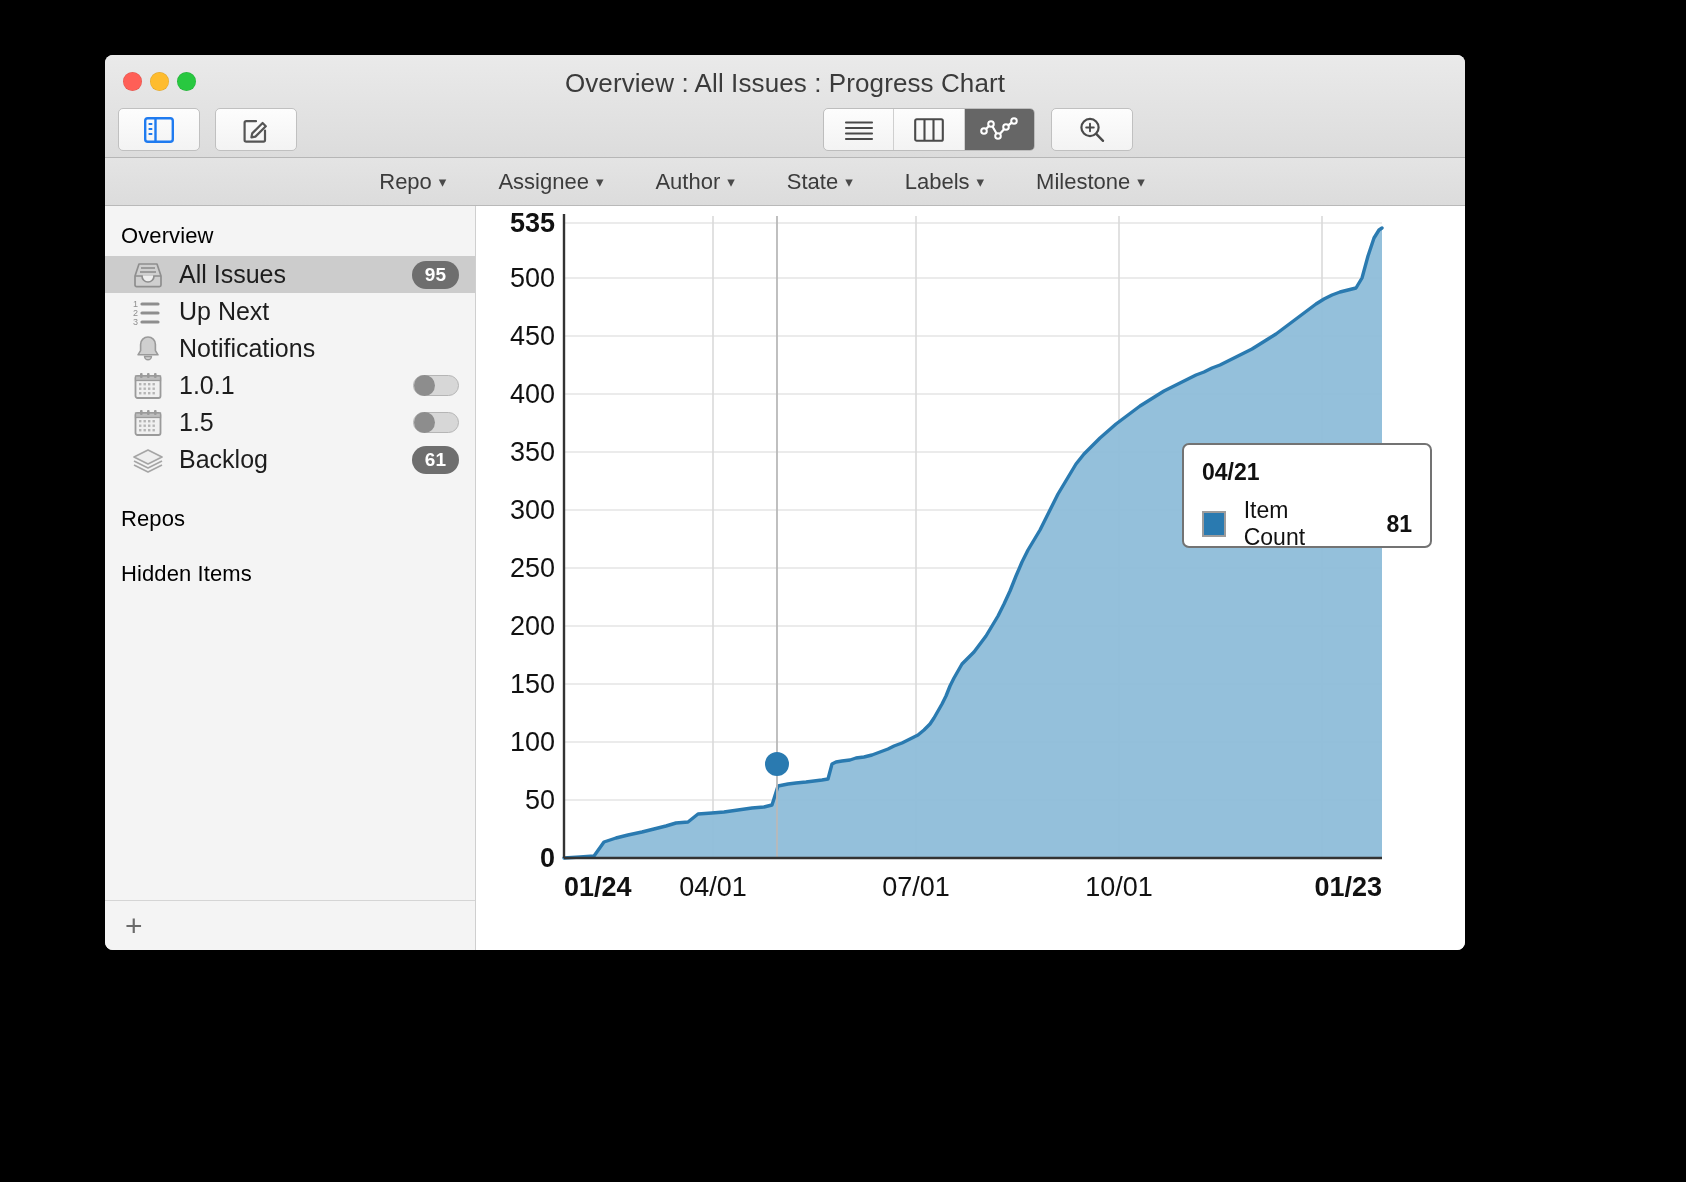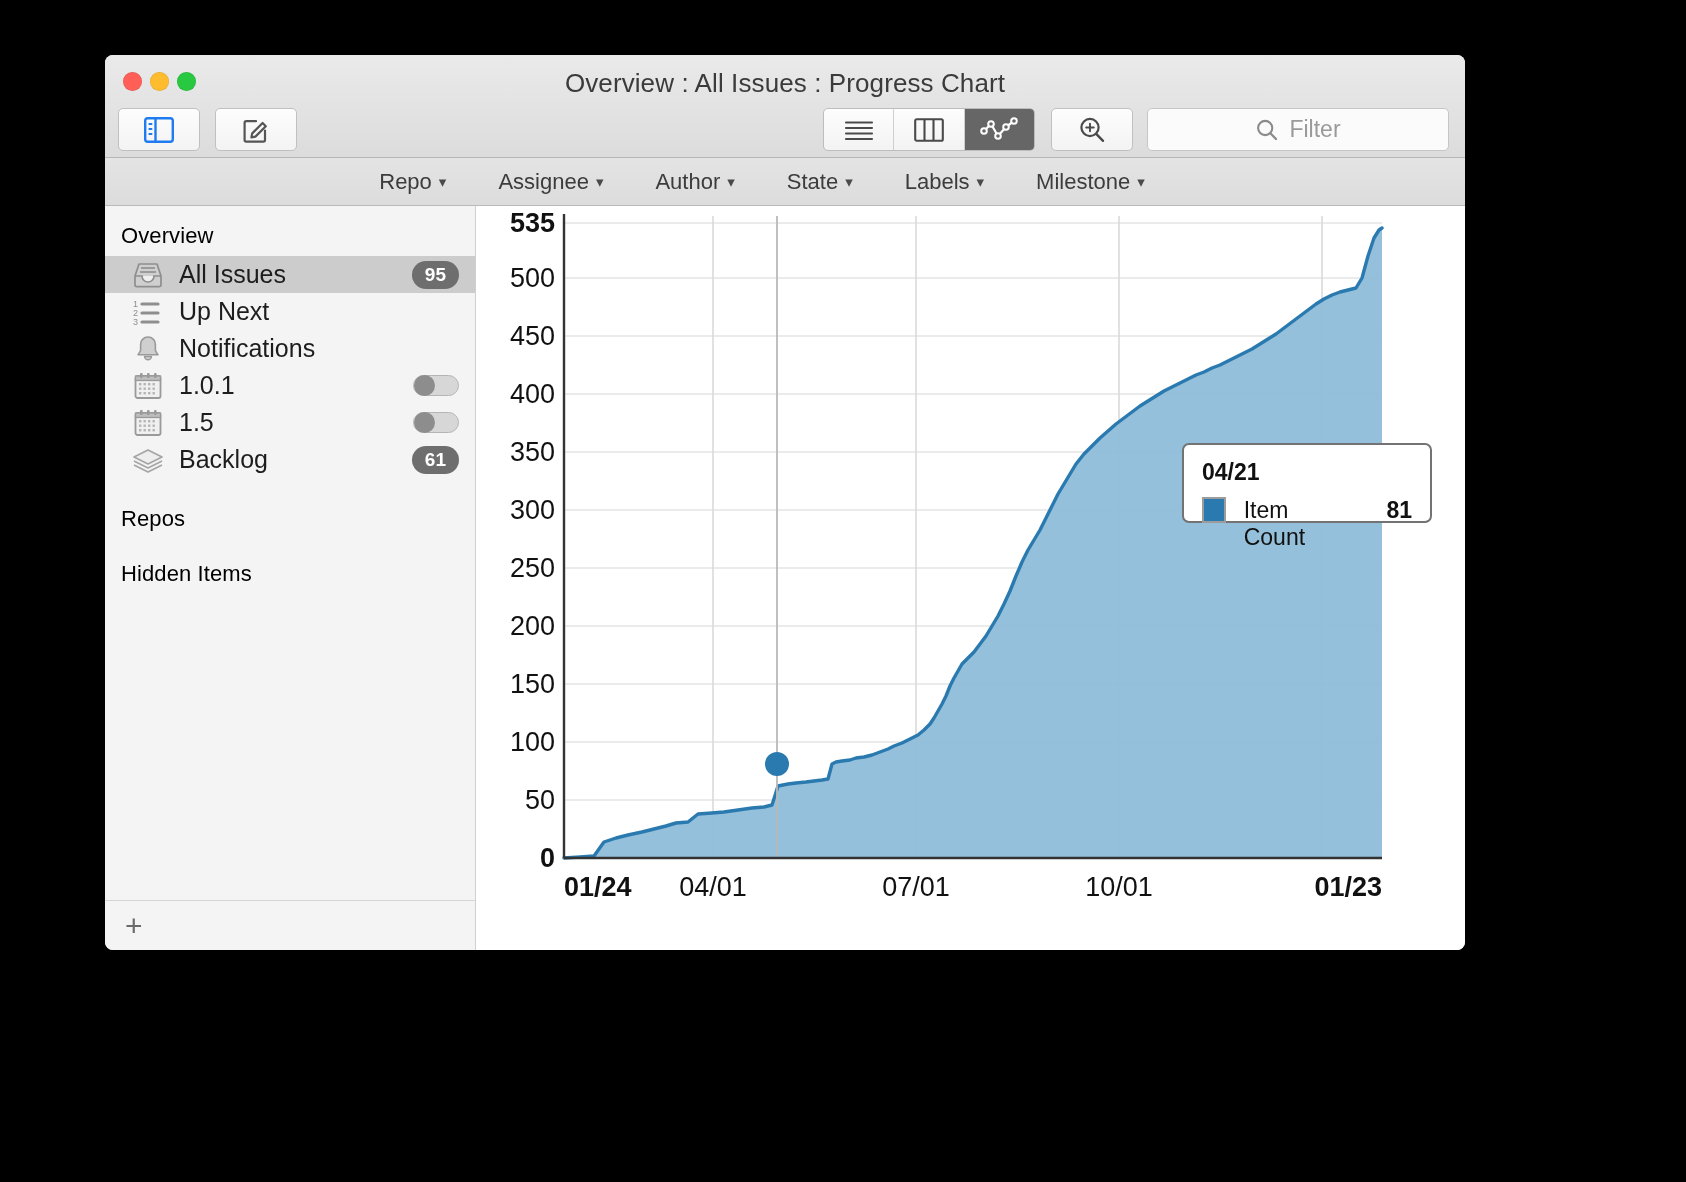--- a/index.html
+++ b/index.html
@@ -111,26 +111,26 @@
     height: 50px; flex: 0 0 auto;
     border-top: 1px solid #d5d5d5;
     display: flex; align-items: center; padding-left: 20px;
   }
   #plus-btn { font-size: 30px; color: #6b6b6b; line-height: 1; }
   
   #chartpane { flex: 1 1 auto; background: #ffffff; position: relative; }
   #chart-svg { position: absolute; left: 0; top: 0; }
   
   #tooltip {
-    position: absolute; left: 706px; top: 237px; width: 250px; height: 80px;
+    position: absolute; left: 706px; top: 237px; width: 250px; height: 105px;
     background: #ffffff; border: 2px solid #737373; border-radius: 7px;
     padding: 14px 18px;
   }
   #tt-date { font-size: 23px; font-weight: bold; color: #111; }
-  #tt-row { display: flex; align-items: flex-start; gap: 18px; margin-top: 11px; }
+  #tt-row { display: flex; align-items: center; gap: 18px; margin-top: 11px; }
   #tt-swatch { width: 26px; height: 26px; background: #2a7ab0; border: 2px solid #9c9c9c; }
   #tt-name { font-size: 23px; color: #111; }
   #tt-val { font-size: 23px; font-weight: bold; color: #111; margin-left: 24px; }
 </style>
 </head>
 <body>
 
 <div id="window">
 
   <div id="titlebar">
@@ -192,27 +192,20 @@
 
       <div class="tb-btn" id="btn-zoom">
         <svg width="30" height="30" viewBox="0 0 30 30">
           <circle cx="13" cy="12.5" r="8.6" fill="none" stroke="#4a4a4a" stroke-width="2.2"></circle>
           <line x1="19.2" y1="18.8" x2="26" y2="25.8" stroke="#4a4a4a" stroke-width="2.4" stroke-linecap="round"></line>
           <line x1="9.2" y1="12.5" x2="16.8" y2="12.5" stroke="#4a4a4a" stroke-width="1.9" stroke-linecap="round"></line>
           <line x1="13" y1="8.7" x2="13" y2="16.3" stroke="#4a4a4a" stroke-width="1.9" stroke-linecap="round"></line>
         </svg>
       </div>
 
-      <div id="filter-field">
-        <svg width="24" height="24" viewBox="0 0 24 24">
-          <circle cx="10.2" cy="10" r="7.1" fill="none" stroke="#8b8b8b" stroke-width="2.1"></circle>
-          <line x1="15.4" y1="15.2" x2="21" y2="21" stroke="#8b8b8b" stroke-width="2.3" stroke-linecap="round"></line>
-        </svg>
-        <span id="filter-placeholder">Filter</span>
-      </div>
 
     </div>
   </div>
 
   <div id="filterbar">
     <div class="fb-item">
       <span>Repo</span>
       <span class="caret">▾</span>
     </div>
     <div class="fb-item">

